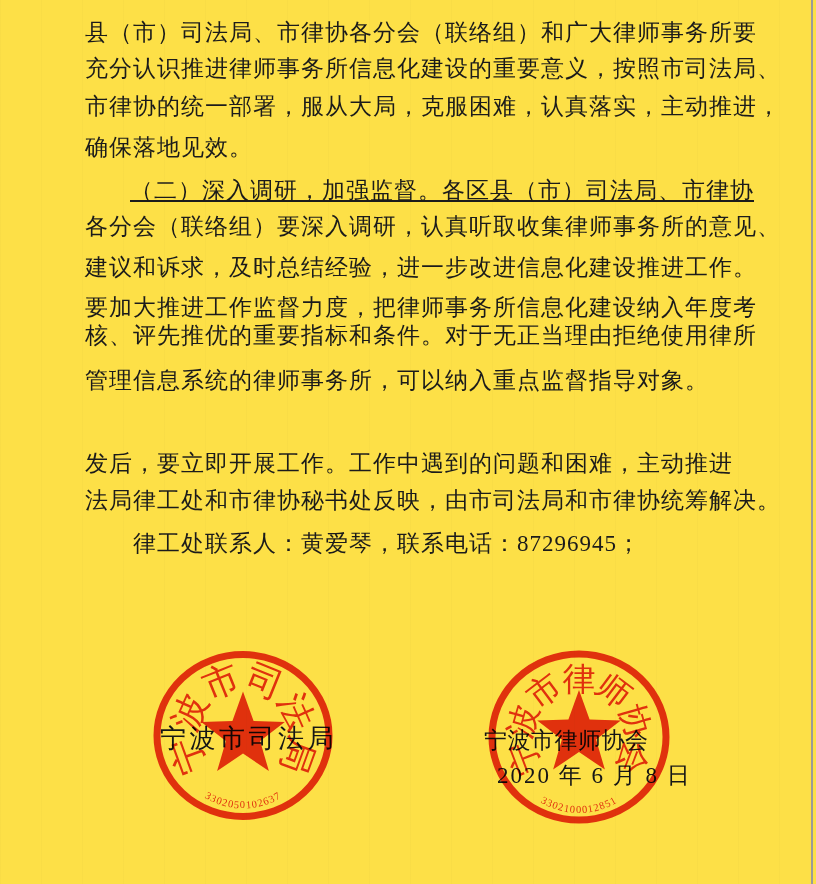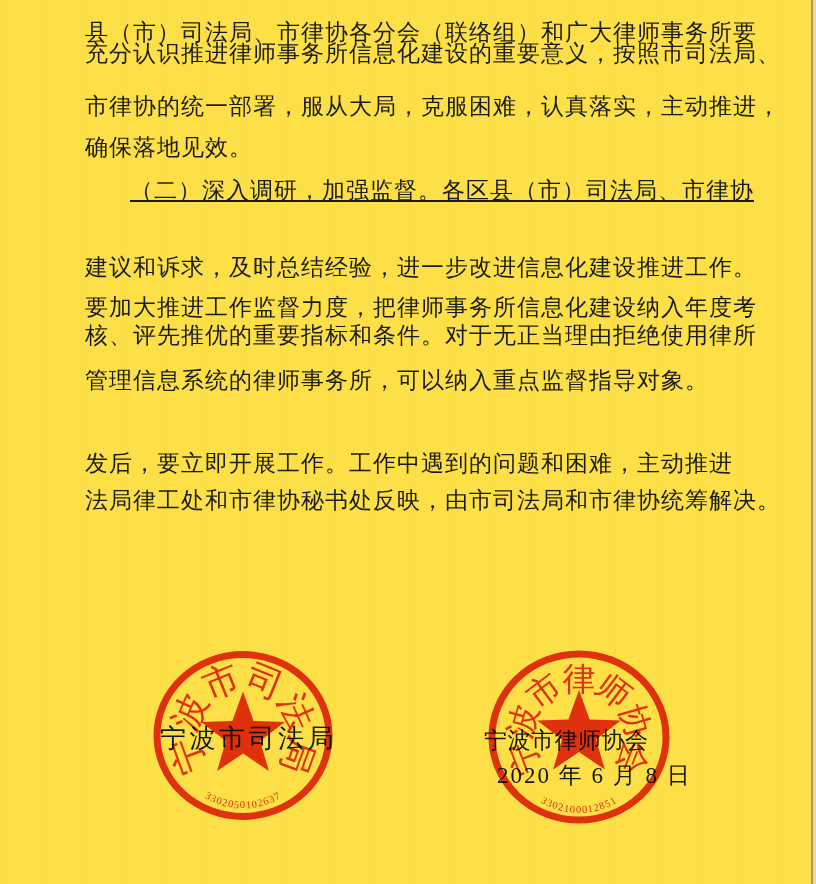--- a/index.html
+++ b/index.html
@@ -56,30 +56,32 @@
   .seal .ring-char{font-size:36px;text-anchor:middle;dominant-baseline:central;}
   .seal-right .ring-char{font-size:33px;}
   .seal .code{font-size:10.5px;letter-spacing:1px;}
 </style>
 </head>
 <body>
 
 <div class="page">
 
   <div class="line" style="top:17px">县（市）司法局、市律协各分会（联络组）和广大律师事务所要</div>
-  <div class="line" style="top:38px">充分认识推进律师事务所信息化建设的重要意义，按照市司法局、</div>
+  <div class="line" style="top:53px">充分认识推进律师事务所信息化建设的重要意义，按照市司法局、</div>
   <div class="line" style="top:91px">市律协的统一部署，服从大局，克服困难，认真落实，主动推进，</div>
   <div class="line" style="top:132px">确保落地见效。</div>
   <div class="line indent2" style="top:175px">（二）深入调研，加强监督。各区县（市）司法局、市律协</div>
+  <div class="line" style="top:211px">各分会（联络组）要深入调研，认真听取收集律师事务所的意见、</div>
   <div class="line" style="top:252px">建议和诉求，及时总结经验，进一步改进信息化建设推进工作。</div>
   <div class="line" style="top:292px">要加大推进工作监督力度，把律师事务所信息化建设纳入年度考</div>
   <div class="line" style="top:320px">核、评先推优的重要指标和条件。对于无正当理由拒绝使用律所</div>
   <div class="line" style="top:365px">管理信息系统的律师事务所，可以纳入重点监督指导对象。</div>
   <div class="line" style="top:448px">发后，要立即开展工作。工作中遇到的问题和困难，主动推进</div>
   <div class="line" style="top:485px">法局律工处和市律协秘书处反映，由市司法局和市律协统筹解决。</div>
+  <div class="line indent3" style="top:528px">律工处联系人：黄爱琴，联系电话：87296945；</div>
 
   <div class="overlay-text org-left">宁波市司法局</div>
   <div class="overlay-text org-right">宁波市律师协会</div>
   <div class="overlay-text stamp-date">2020 年 6 月 8 日</div>
 
   <svg class="seal seal-left" width="190" height="175" viewBox="0 0 190 175">
     <ellipse class="ring" cx="95" cy="87.5" rx="86" ry="81"></ellipse>
     <polygon class="star" points="95,43.5 84.4,72.9 53.2,73.9 77.9,93.1 69.1,123.1 95,105.5 120.9,123.1 112.1,93.1 136.8,73.9 105.6,72.9"></polygon>
     <text class="ring-char" x="95" y="29.5" transform="rotate(-110 95 87.5)">宁</text>
     <text class="ring-char" x="95" y="29.5" transform="rotate(-66 95 87.5)">波</text>

